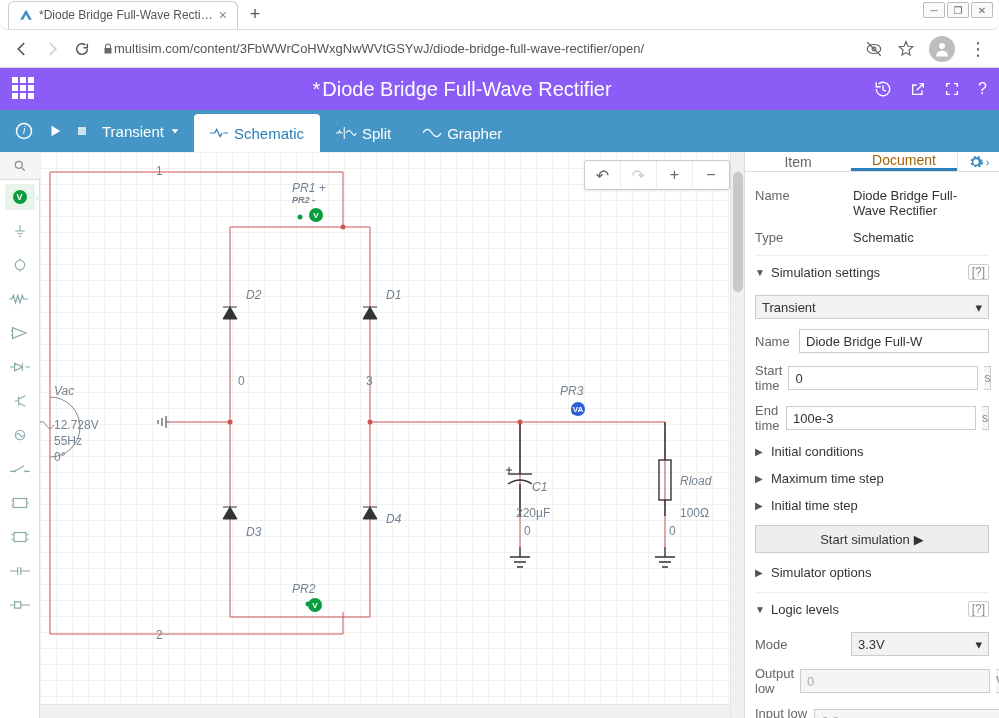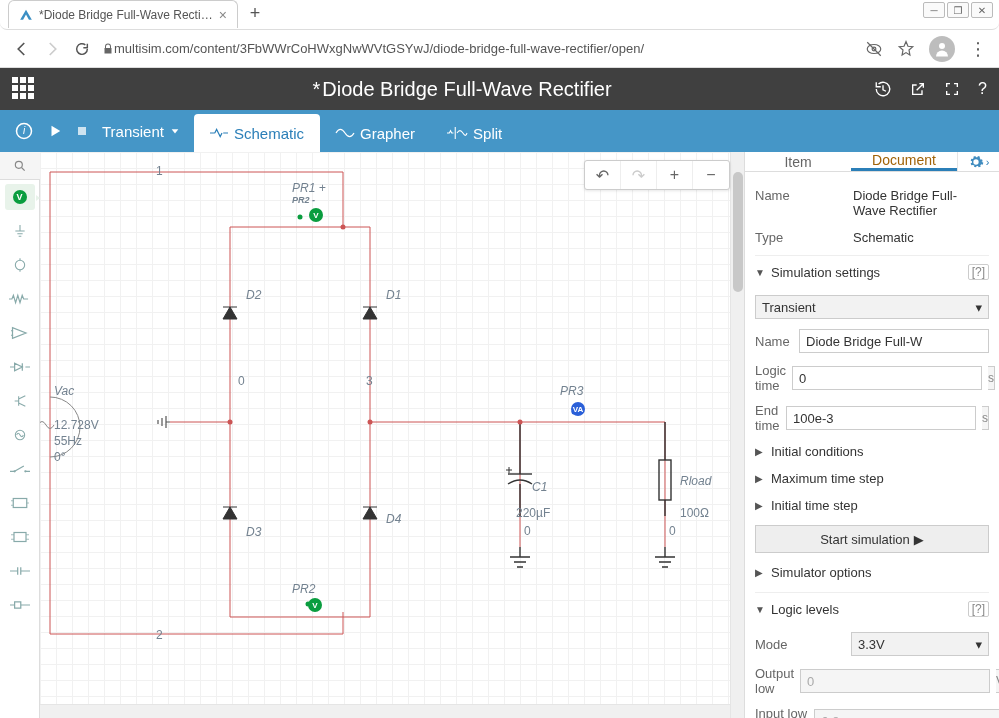--- a/index.html
+++ b/index.html
@@ -1,37 +1,37 @@
 <!DOCTYPE html>
 <html><head>
 <meta charset="utf-8">
 <style>
 * { box-sizing: border-box; margin: 0; padding: 0; font-family: "Segoe UI", Arial, sans-serif; }
 body { width: 999px; height: 718px; overflow: hidden; background: #fff; position: relative; font-size: 13px; color: #333; }
 
 
-.chrome-top { height: 30px; background: #fff; display: flex; align-items: flex-start; border-bottom: 1px solid #ddd; position: relative; border-radius: 7px; }
+.chrome-top { height: 30px; background: #fff; display: flex; align-items: center; border-bottom: 1px solid #ddd; position: relative; border-radius: 7px; }
 .tab { display: flex; align-items: center; gap: 6px; height: 28px; padding: 0 10px; border: 1px solid #ccc; border-bottom: none; border-radius: 6px 6px 0 0; margin-left: 8px; background: #fff; font-size: 12px; color: #555; max-width: 230px; }
 .tab-favicon { width: 14px; height: 14px; }
 .tab-title { white-space: nowrap; overflow: hidden; text-overflow: ellipsis; flex: 1; }
 .tab-close { color: #888; font-size: 14px; line-height: 1; cursor: pointer; }
 .new-tab-btn { width: 26px; height: 26px; display: flex; align-items: center; justify-content: center; font-size: 18px; color: #555; margin-left: 4px; cursor: pointer; }
 .win-controls { position: absolute; right: 6px; top: 2px; display: flex; gap: 2px; }
 .win-btn { width: 22px; height: 16px; border: 1px solid #bbb; border-radius: 2px; display: flex; align-items: center; justify-content: center; font-size: 10px; color: #666; background: #fafafa; }
 
 .addr-bar { height: 38px; display: flex; align-items: center; gap: 10px; padding: 0 12px; border-bottom: 1px solid #ddd; }
 .nav-btn { width: 20px; height: 20px; display: flex; align-items: center; justify-content: center; color: #555; cursor: pointer; }
 .nav-btn.disabled { color: #bbb; }
 .url-box { flex: 1; display: flex; align-items: center; font-size: 13px; color: #555; }
 .addr-icons { display: flex; align-items: center; gap: 14px; }
 .addr-icons span, .addr-icons svg { color: #555; }
 .avatar-circle { width: 26px; height: 26px; border-radius: 50%; background: #bdbdbd; display: flex; align-items: center; justify-content: center; }
 
 
-.app-header { height: 42px; background: #404040; color: #fff; display: flex; align-items: center; padding: 0 12px; }
+.app-header { height: 42px; background: #8b5cf6; color: #fff; display: flex; align-items: center; padding: 0 12px; }
 .app-grid { width: 24px; height: 24px; display: grid; grid-template: repeat(3,6px)/repeat(3,6px); gap: 2px; margin-right: 14px; }
 .app-grid span { background: #fff; }
 .app-title { flex: 1; text-align: center; font-size: 20px; font-weight: 400; }
 .app-title .dirty { margin-right: 2px; }
 .hdr-tools { display: flex; align-items: center; gap: 18px; font-size: 16px; }
 .hdr-tools > * { cursor: pointer; }
 
 
 .toolbar { height: 42px; background: #4596c7; display: flex; align-items: stretch; }
 .tb-left { display: flex; align-items: center; gap: 14px; padding: 0 14px; color: #fff; }
@@ -211,30 +211,30 @@
     </div>
   </div>
   <div class="view-tabs">
     <div class="view-tab active">
       <svg width="18" height="14" viewBox="0 0 30 20">
           <path fill="none" stroke="#2b7fb8" stroke-width="2" d="M0 10h8 M22 10h8 M8 10l3-6 3 6 M14 10l3 6 3-6"></path>
         </svg>
       <span>Schematic</span>
     </div>
     <div class="view-tab">
+      <svg width="20" height="14" viewBox="0 0 34 20">
+          <path fill="none" stroke="#fff" stroke-width="1.8" d="M0 10h4l2-4 2 4h3 M17 10 Q22 2 27 10 T34 10 M14 0v20"></path>
+        </svg>
+      <span>Split</span>
+    </div>
+    <div class="view-tab">
       <svg width="18" height="14" viewBox="0 0 30 20">
           <path fill="none" stroke="#fff" stroke-width="2" d="M0 10 Q7 -2 15 10 T30 10"></path>
         </svg>
       <span>Grapher</span>
-    </div>
-    <div class="view-tab">
-      <svg width="20" height="14" viewBox="0 0 34 20">
-          <path fill="none" stroke="#fff" stroke-width="1.8" d="M0 10h4l2-4 2 4h3 M17 10 Q22 2 27 10 T34 10 M14 0v20"></path>
-        </svg>
-      <span>Split</span>
     </div>
   </div>
   <div class="spacer"></div>
 </div>
 
 <div class="main">
 
   <div class="palette">
     <div class="pal-search">
         <svg width="14" height="14" viewBox="0 0 24 24">
@@ -466,21 +466,21 @@
             <div class="select-box">
               <span>Transient</span>
               <span>▾</span>
             </div>
           </div>
         <div class="fld">
             <div class="lab">Name</div>
             <input value="Diode Bridge Full-W" style="">
           </div>
         <div class="fld">
-            <div class="lab">Logic time</div>
+            <div class="lab">Start time</div>
             <input value="0" style="">
             <div class="unit">s</div>
           </div>
         <div class="fld">
             <div class="lab">End time</div>
             <input value="100e-3" style="">
             <div class="unit">s</div>
           </div>
         <div class="sub-section">
             <span class="tri">▶</span>

